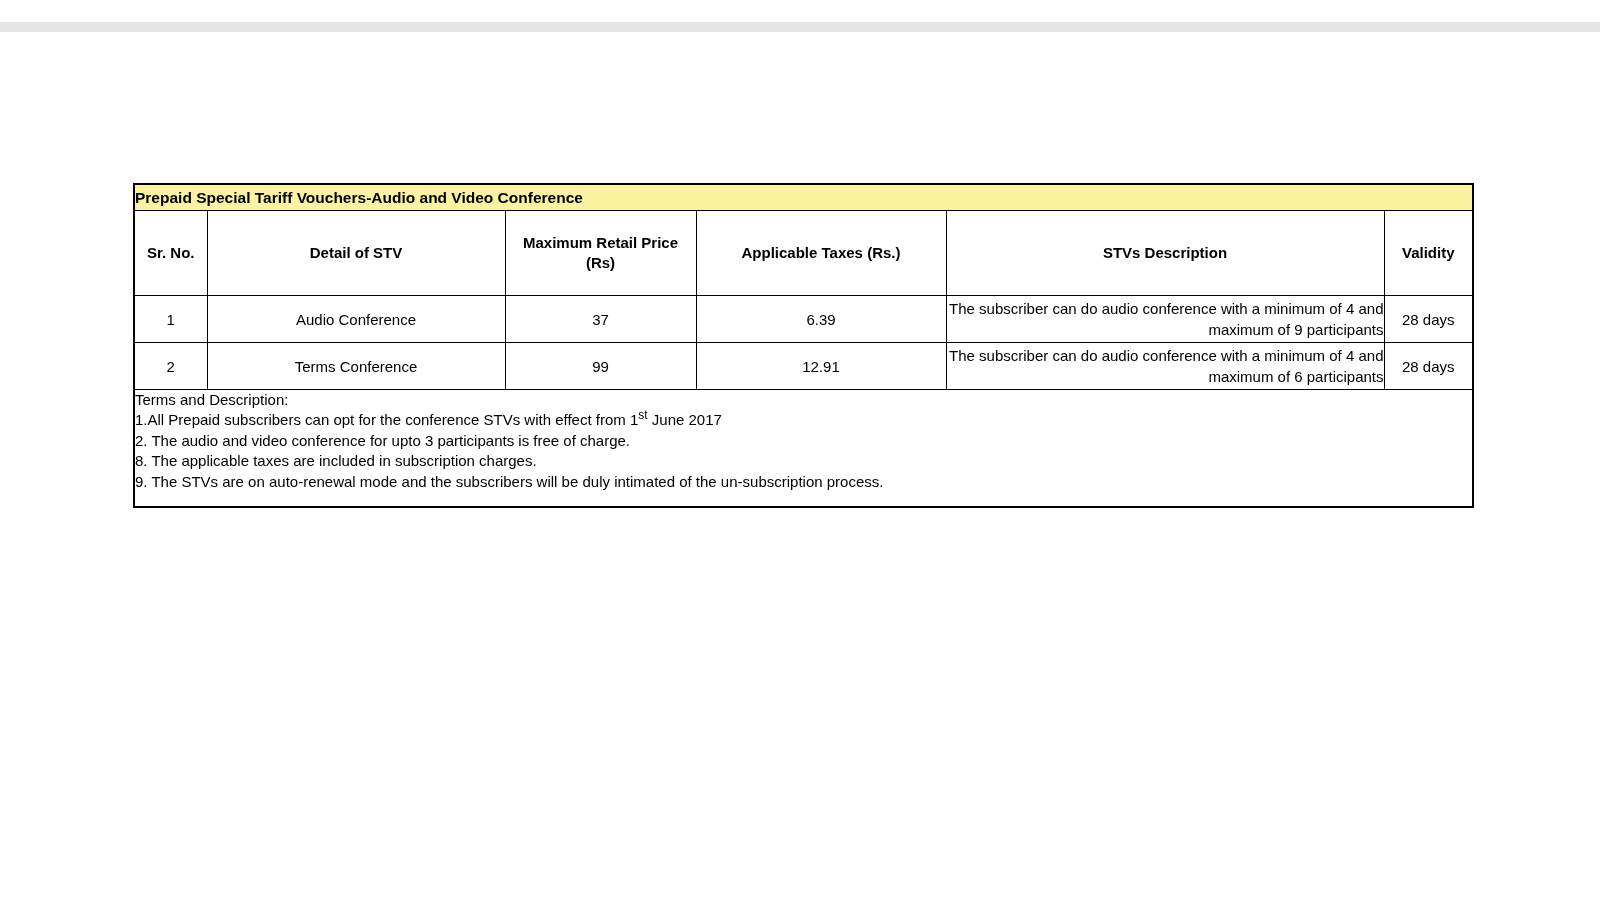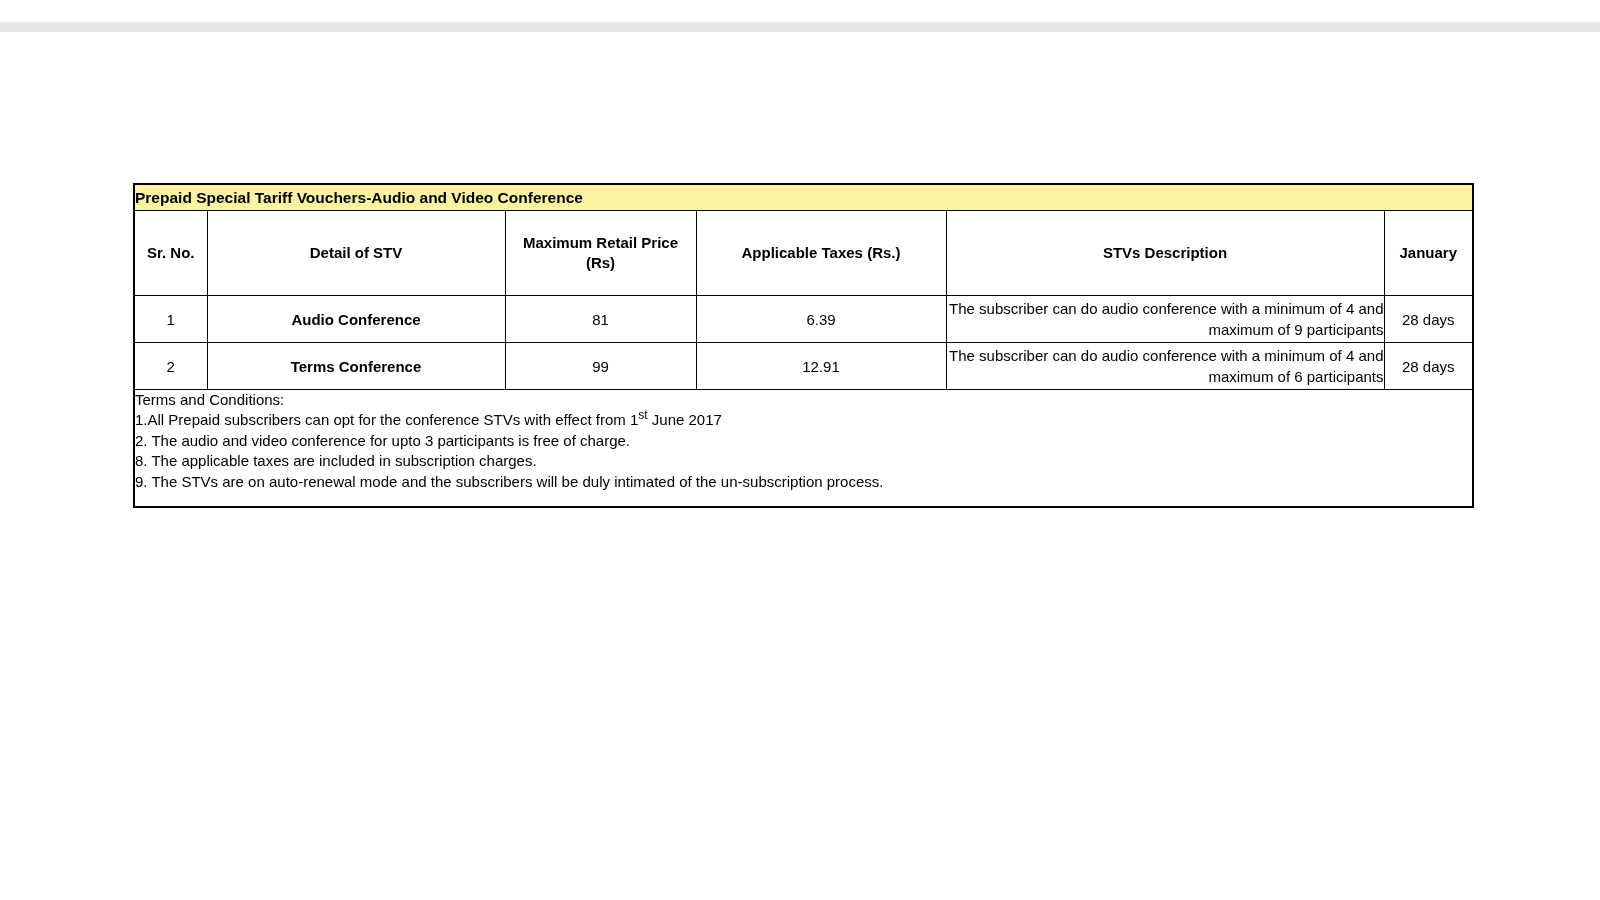--- a/index.html
+++ b/index.html
@@ -56,21 +56,21 @@
     vertical-align: middle;
     line-height: 20px;
     padding: 2px 6px;
   }
   .th-line { display: block; }
   .data-row td {
     height: 46px;
     vertical-align: middle;
   }
   .cell-center { text-align: center; }
-  .cell-bold { font-weight: bold; }
+  .cell-bold { font-weight: normal; }
   .cell-desc {
     text-align: right;
     padding: 2px 8px;
     line-height: 21px;
   }
   .terms-cell {
     height: 117px;
     vertical-align: top;
     padding: 7px 11px;
     box-sizing: border-box;
@@ -118,45 +118,45 @@
         <span class="th-line">Maximum Retail Price</span>
         <span class="th-line">(Rs)</span>
       </th>
       <th>
         <span class="th-line">Applicable Taxes (Rs.)</span>
       </th>
       <th>
         <span class="th-line">STVs Description</span>
       </th>
       <th>
-        <span class="th-line">January</span>
+        <span class="th-line">Validity</span>
       </th>
     </tr>
 
     <tr class="data-row">
       <td class="cell-center">1</td>
       <td class="cell-center cell-bold">Audio Conference</td>
-      <td class="cell-center">81</td>
+      <td class="cell-center">37</td>
       <td class="cell-center">6.39</td>
       <td class="cell-desc">The subscriber can do audio conference with a minimum of 4 and maximum of 9 participants</td>
       <td class="cell-center">28 days</td>
     </tr>
 
     <tr class="data-row">
       <td class="cell-center">2</td>
       <td class="cell-center cell-bold">Terms Conference</td>
       <td class="cell-center">99</td>
       <td class="cell-center">12.91</td>
       <td class="cell-desc">The subscriber can do audio conference with a minimum of 4 and maximum of 6 participants</td>
       <td class="cell-center">28 days</td>
     </tr>
 
     <tr>
       <td class="terms-cell" colspan="6">
-        <div class="terms-line">Terms and Conditions:</div>
+        <div class="terms-line">Terms and Description:</div>
         <div class="terms-line">
           <span>1.All Prepaid subscribers can opt for the conference STVs with effect from 1</span><sup class="ordinal">st</sup><span> June 2017</span>
         </div>
         <div class="terms-line">2. The audio and video conference for upto 3 participants is free of charge.</div>
         <div class="terms-line">8. The applicable taxes are included in subscription charges.</div>
         <div class="terms-line">9. The STVs are on auto-renewal mode and the subscribers will be duly intimated of the un-subscription process.</div>
       </td>
     </tr>
   </tbody>
     </table>

